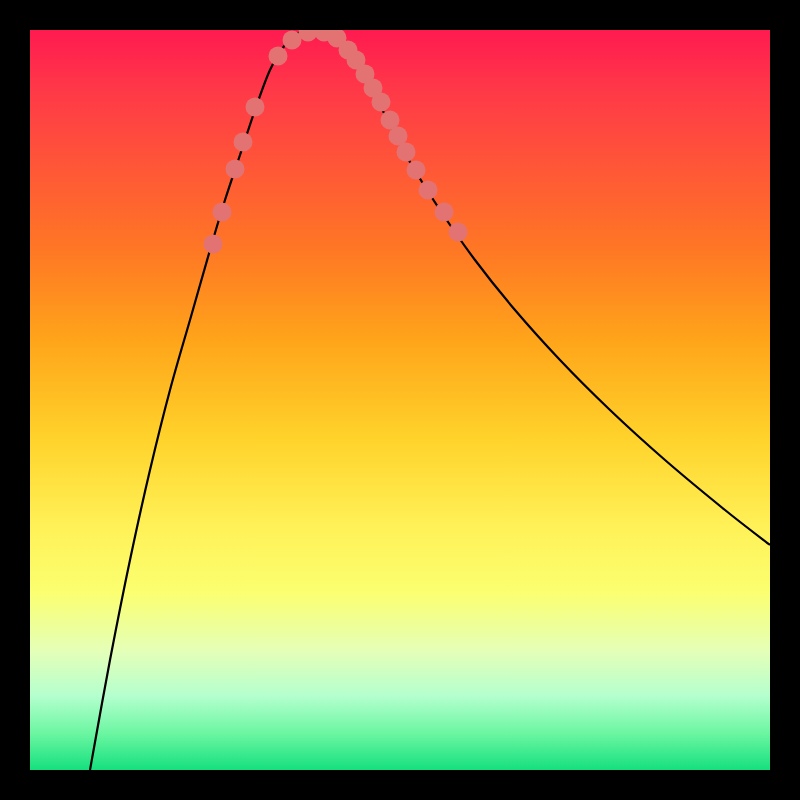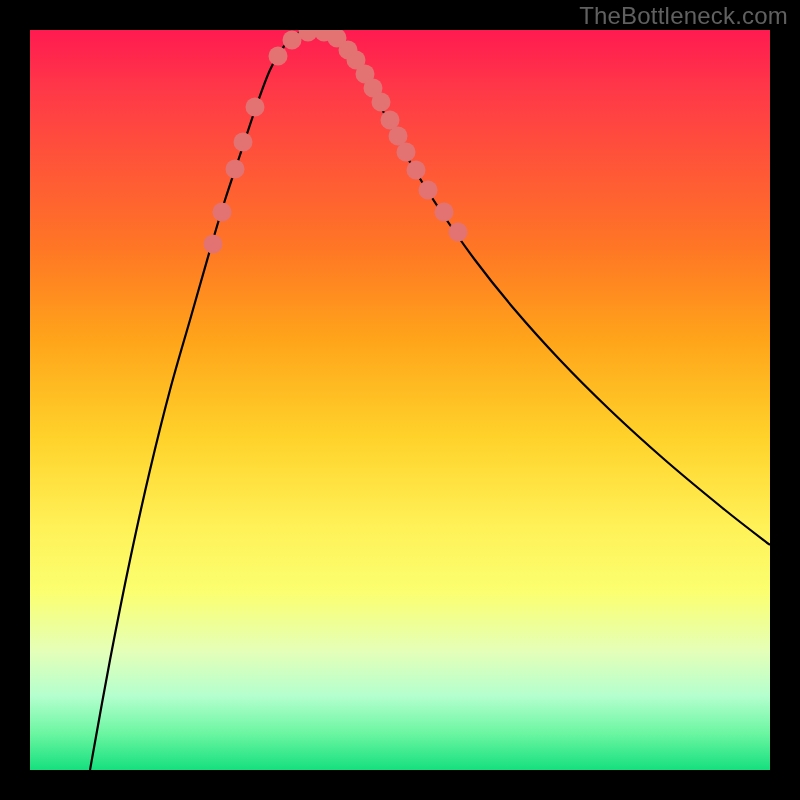--- a/index.html
+++ b/index.html
@@ -53,21 +53,20 @@
     left: 0;
     top: 0;
     width: 740px;
     height: 740px;
   }
 </style>
 </head>
 <body>
 
 <div class="frame">
-  <div class="watermark">TheBottleneck.com</div>
   <div class="plot-area">
     <svg class="curve" viewBox="0 0 740 740" preserveAspectRatio="none">
       <path id="curve-path" fill="none" stroke="#000" stroke-width="2.2" d="M 60 740 C 63.3 721.7, 73.3 665.0, 80 630 C 86.7 595.0, 93.3 561.7, 100 530 C 106.7 498.3, 113.3 468.3, 120 440 C 126.7 411.7, 133.3 385.0, 140 360 C 146.7 335.0, 153.3 313.3, 160 290 C 166.7 266.7, 174.2 240.0, 180 220 C 185.8 200.0, 190.0 185.8, 195 170 C 200.0 154.2, 205.0 140.0, 210 125 C 215.0 110.0, 220.0 94.2, 225 80 C 230.0 65.8, 235.0 50.8, 240 40 C 245.0 29.2, 250.0 21.3, 255 15 C 260.0 8.7, 265.0 4.5, 270 2 C 275.0 -0.5, 280.0 0.0, 285 0 C 290.0 0.0, 295.0 -0.5, 300 2 C 305.0 4.5, 309.2 7.8, 315 15 C 320.8 22.2, 328.3 33.3, 335 45 C 341.7 56.7, 347.5 70.5, 355 85 C 362.5 99.5, 370.8 116.2, 380 132 C 389.2 147.8, 399.2 163.7, 410 180 C 420.8 196.3, 432.5 213.3, 445 230 C 457.5 246.7, 470.8 263.3, 485 280 C 499.2 296.7, 514.2 313.3, 530 330 C 545.8 346.7, 562.5 363.3, 580 380 C 597.5 396.7, 615.8 413.3, 635 430 C 654.2 446.7, 677.5 465.8, 695 480 C 712.5 494.2, 732.5 509.2, 740 515"></path>
       <g id="marker-group">
           <circle cx="183" cy="214" r="9.5" fill="#e37373"></circle>
           <circle cx="192" cy="182" r="9.5" fill="#e37373"></circle>
           <circle cx="205" cy="139" r="9.5" fill="#e37373"></circle>
           <circle cx="213" cy="112" r="9.5" fill="#e37373"></circle>
           <circle cx="225" cy="77" r="9.5" fill="#e37373"></circle>
           <circle cx="248" cy="26" r="9.5" fill="#e37373"></circle>

